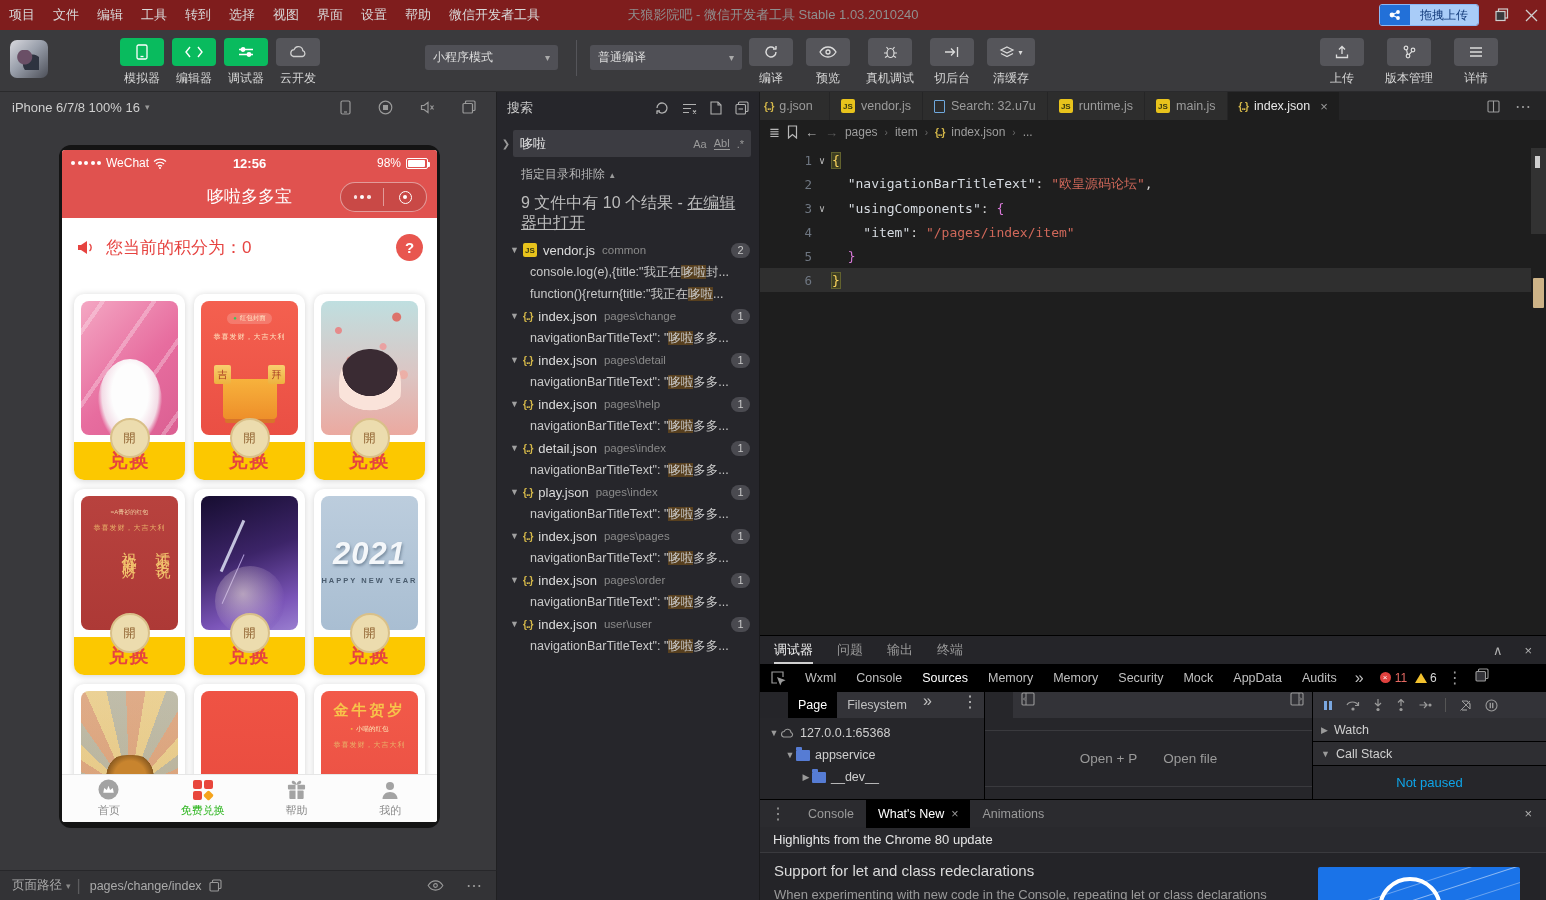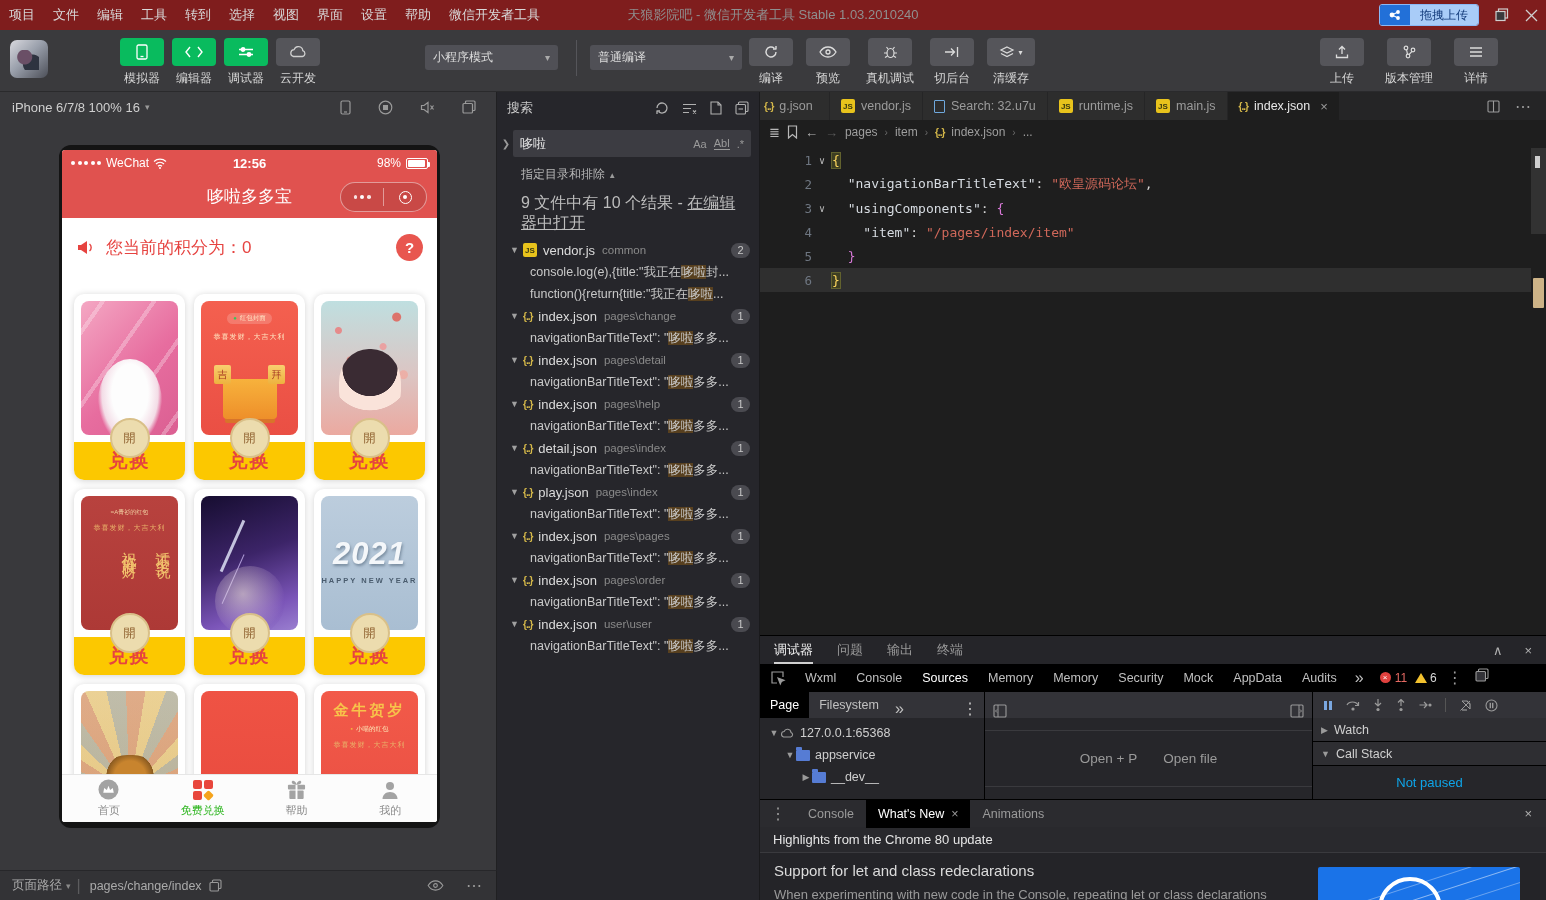--- a/index.html
+++ b/index.html
@@ -230,21 +230,21 @@
   .dt-more { color:#c0c0c0; padding:0 8px; cursor:pointer; }
   .err-badge { display:flex; align-items:center; gap:4px; margin-left:8px; }
   .err-dot { width:11px; height:11px; border-radius:50%; background:#e0413e; color:#fff; font-size:8px; line-height:11px; text-align:center; }
   .err-n { color:#e46962; font-size:12px; }
   .warn-tri { width:0; height:0; border-left:6px solid transparent; border-right:6px solid transparent; border-bottom:10px solid #f2c12e; margin-left:8px; }
   .warn-n { color:#d8d8d8; font-size:12px; margin-left:3px; }
   #dt-bar .endics { margin-left:10px; display:flex; gap:12px; color:#9a9a9a; padding-right:10px; }
 
   #panes { display:flex; height:107px; }
   #pane-left { width:225px; border-right:1px solid #000; display:flex; flex-direction:column; }
-  .pane-head { height:26px; background:#333338; display:flex; align-items:flex-end; flex:none; }
+  .pane-head { height:26px; background:#333338; display:flex; align-items:flex-start; flex:none;margin-left:28px; }
   .ph-tab { font-size:12.5px; color:#c0c0c0; padding:0 10px; height:26px; line-height:26px; cursor:pointer; }
   .ph-tab.on { background:#000; color:#fff; }
   .ph-more { color:#c0c0c0; padding:0 6px; cursor:pointer; }
   .tree { padding-top:4px; background:#26262a; flex:1; }
   .tree-row { height:22px; display:flex; align-items:center; font-size:12.5px; color:#cfcfcf; cursor:pointer; }
   .tree-row .tcaret { color:#9a9a9a; font-size:9px; width:12px; text-align:center; }
   .tree-row .tlab { margin-left:5px; }
   .folder { width:14px; height:11px; background:#567cd4; border-radius:1px; position:relative; }
   .folder::before { content:""; position:absolute; left:0; top:-3px; width:6px; height:3px; background:#567cd4; border-radius:1px 1px 0 0; }
   #pane-mid { flex:1; border-right:1px solid #000; display:flex; flex-direction:column; background:#26262a; }

